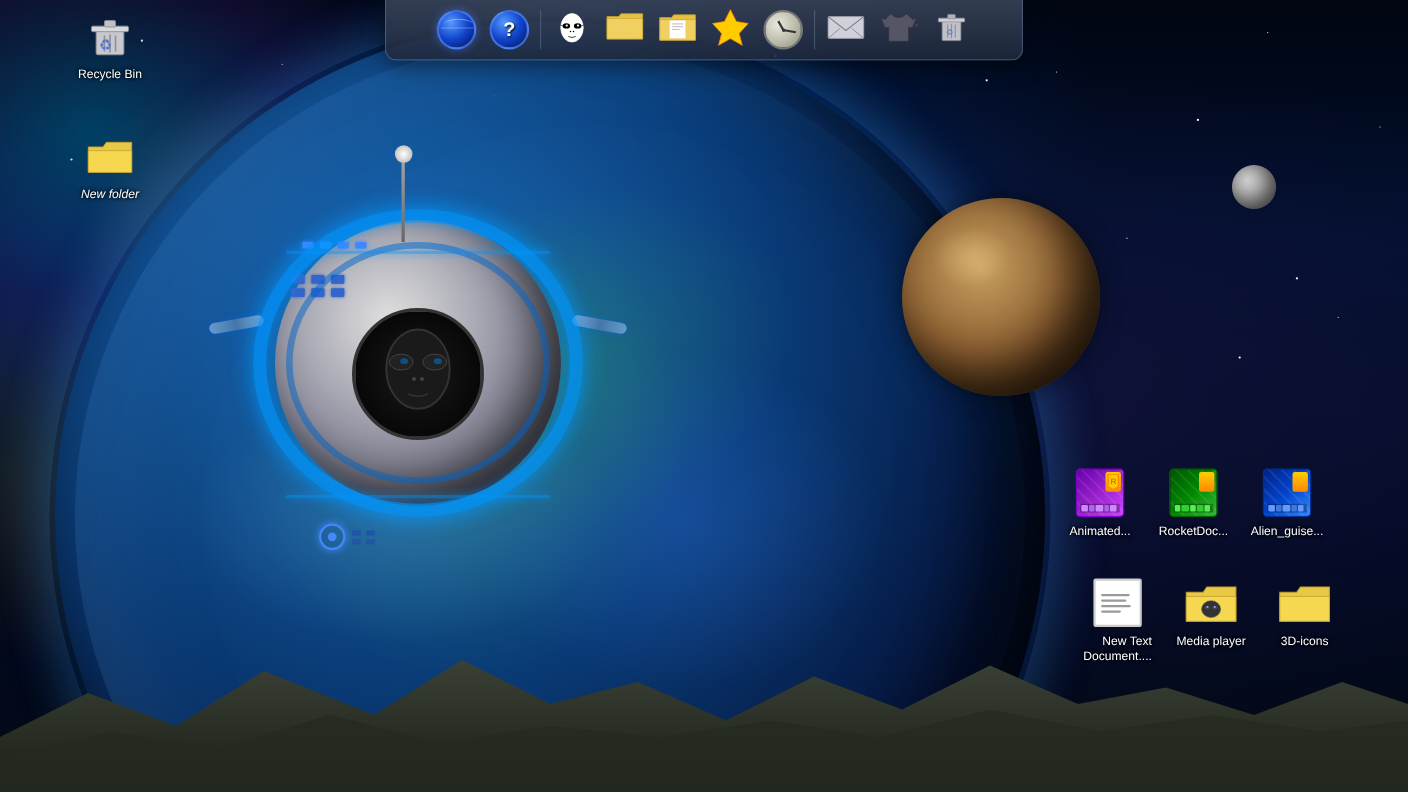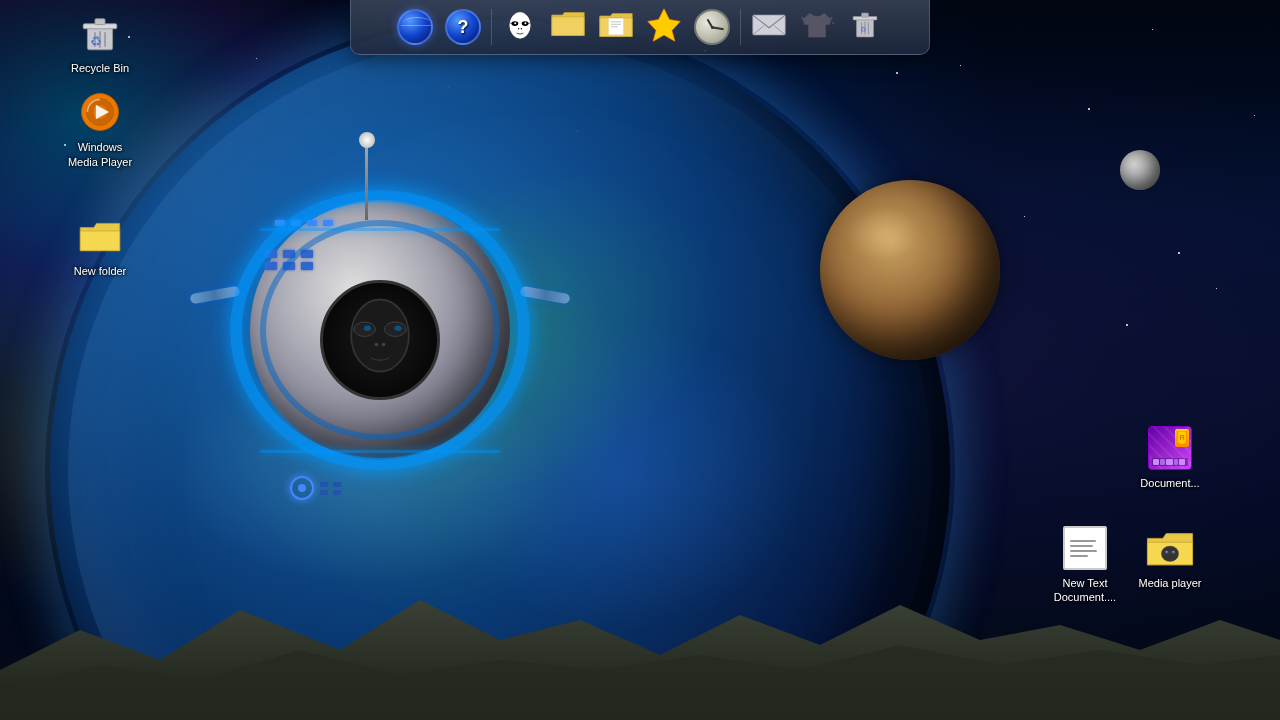--- a/index.html
+++ b/index.html
@@ -265,21 +265,21 @@
       position: absolute;
       top: 420px;
       right: 70px;
       display: flex;
       gap: 5px;
       z-index: 10;
     }
     .desktop-icons-right-bottom {
       position: absolute;
       top: 520px;
-      right: 70px;
+      right: 54px;
       display: flex;
       gap: 5px;
       z-index: 10;
     }
 
     .desktop-icon {
       display: flex;
       flex-direction: column;
       align-items: center;
       width: 80px;
@@ -292,21 +292,21 @@
       height: 48px;
       display: flex;
       align-items: center;
       justify-content: center;
       margin-bottom: 4px;
       font-size: 32px;
     }
     .desktop-icon .icon-label {
       color: white;
       font-size: 11px;
-      text-align: center;
+      text-align: right;
       text-shadow: 1px 1px 3px rgba(0,0,0,0.9), -1px -1px 3px rgba(0,0,0,0.9);
       line-height: 1.3;
       word-break: break-word;
     }
 
     
     .recycle-bin-icon {
       position: relative;
     }
     .recycle-bin-icon svg { width: 42px; height: 42px; }
@@ -644,36 +644,22 @@
         <rect x="38" y="16" width="24" height="14" rx="3" fill="#c0c0c8" stroke="#909090" stroke-width="2"></rect>
         <line x1="38" y1="48" x2="38" y2="83" stroke="#909090" stroke-width="3.5"></line>
         <line x1="50" y1="46" x2="50" y2="85" stroke="#909090" stroke-width="3.5"></line>
         <line x1="62" y1="48" x2="62" y2="83" stroke="#909090" stroke-width="3.5"></line>
         <text x="26" y="80" font-size="32" fill="#5577cc">♻</text>
       </svg>
     </div>
     <span class="icon-label">Recycle Bin</span>
   </div>
 
-  <div class="desktop-icon">
-    <div class="icon-img media-player-icon">
-      <svg viewBox="0 0 100 100" width="48" height="48">
-        <circle cx="50" cy="50" r="44" fill="#e87800" stroke="#c06000" stroke-width="2"></circle>
-        <circle cx="50" cy="50" r="32" fill="#cc6600" stroke="#a05000" stroke-width="1"></circle>
-        <circle cx="50" cy="50" r="18" fill="#dd7700" stroke="#bb5500" stroke-width="1"></circle>
-
-        <polygon points="40,33 40,67 72,50" fill="white" opacity="0.9"></polygon>
-
-        <path d="M 20 50 A 30 30 0 0 1 50 20" stroke="white" stroke-width="4" fill="none" opacity="0.5"></path>
-      </svg>
-    </div>
-    <span class="icon-label">Windows<br>Media Player</span>
-  </div>
-
-  <div class="desktop-icon" style="margin-top:30px;">
+
+  <div class="desktop-icon" style="margin-top:30px;font-style:italic;">
     <div class="icon-img folder-icon">
       <svg viewBox="0 0 100 80" width="50" height="42">
         <path d="M3 20 L35 20 L42 10 L97 10 L97 75 L3 75 Z" fill="#e8c845" stroke="#c0a030" stroke-width="2"></path>
         <path d="M3 28 L97 28 L97 75 L3 75 Z" fill="#f5d850" stroke="#c0a030" stroke-width="1.5"></path>
       </svg>
     </div>
     <span class="icon-label">New folder</span>
   </div>
 </div>
 
@@ -694,24 +680,60 @@
         </div>
         <div style="position:absolute;bottom:3px;left:3px;right:3px;height:8px;background:rgba(0,0,0,0.3);border-radius:1px;display:flex;gap:1px;padding:1px;">
           <div style="width:6px;background:#cc88ff;border-radius:1px;"></div>
           <div style="width:5px;background:#aa66ee;border-radius:1px;"></div>
           <div style="width:7px;background:#cc88ff;border-radius:1px;"></div>
           <div style="width:4px;background:#aa66ee;border-radius:1px;"></div>
           <div style="width:6px;background:#cc88ff;border-radius:1px;"></div>
         </div>
       </div>
     </div>
-    <span class="icon-label">Document...</span>
-  </div>
-
-
+    <span class="icon-label">Animated...</span>
+  </div>
+
+  <div class="desktop-icon">
+    <div class="icon-img">
+      <div style="width:44px;height:44px;border-radius:4px;position:relative;overflow:hidden;
+        background:linear-gradient(135deg,#005500,#008800,#33bb33);
+        border:1px solid #006600;">
+        <div style="position:absolute;inset:0;background:repeating-linear-gradient(45deg,rgba(255,255,255,0.07) 0px,rgba(255,255,255,0.07) 2px,transparent 2px,transparent 8px);"></div>
+        <div style="position:absolute;top:2px;right:2px;width:14px;height:18px;background:linear-gradient(180deg,#ffcc00,#ff8800);border-radius:2px;"></div>
+        <div style="position:absolute;bottom:3px;left:3px;right:3px;height:8px;background:rgba(0,0,0,0.3);border-radius:1px;display:flex;gap:1px;padding:1px;">
+          <div style="width:5px;background:#55ee55;border-radius:1px;"></div>
+          <div style="width:7px;background:#33cc33;border-radius:1px;"></div>
+          <div style="width:5px;background:#55ee55;border-radius:1px;"></div>
+          <div style="width:6px;background:#33cc33;border-radius:1px;"></div>
+          <div style="width:5px;background:#55ee55;border-radius:1px;"></div>
+        </div>
+      </div>
+    </div>
+    <span class="icon-label">RocketDoc...</span>
+  </div>
+
+  <div class="desktop-icon">
+    <div class="icon-img">
+      <div style="width:44px;height:44px;border-radius:4px;position:relative;overflow:hidden;
+        background:linear-gradient(135deg,#002288,#0044cc,#3388ff);
+        border:1px solid #003399;">
+        <div style="position:absolute;inset:0;background:repeating-linear-gradient(45deg,rgba(255,255,255,0.07) 0px,rgba(255,255,255,0.07) 2px,transparent 2px,transparent 8px);"></div>
+        <div style="position:absolute;top:2px;right:2px;width:14px;height:18px;background:linear-gradient(180deg,#ffcc00,#ff8800);border-radius:2px;"></div>
+        <div style="position:absolute;bottom:3px;left:3px;right:3px;height:8px;background:rgba(0,0,0,0.3);border-radius:1px;display:flex;gap:1px;padding:1px;">
+          <div style="width:6px;background:#6699ff;border-radius:1px;"></div>
+          <div style="width:5px;background:#4477dd;border-radius:1px;"></div>
+          <div style="width:7px;background:#6699ff;border-radius:1px;"></div>
+          <div style="width:5px;background:#4477dd;border-radius:1px;"></div>
+          <div style="width:5px;background:#6699ff;border-radius:1px;"></div>
+        </div>
+      </div>
+    </div>
+    <span class="icon-label">Alien_guise...</span>
+  </div>
 </div>
 
 <div class="desktop-icons-right-bottom">
 
   <div class="desktop-icon">
     <div class="icon-img">
       <div class="textdoc-icon">
         <div class="textdoc-line"></div>
         <div class="textdoc-line"></div>
         <div class="textdoc-line"></div>
@@ -730,14 +752,23 @@
         <ellipse cx="50" cy="52" rx="18" ry="16" fill="#333" stroke="#555" stroke-width="1"></ellipse>
         <ellipse cx="43" cy="49" rx="5" ry="4" fill="#444"></ellipse>
         <ellipse cx="57" cy="49" rx="5" ry="4" fill="#444"></ellipse>
         <circle cx="43" cy="48" r="2" fill="#88aaff"></circle>
         <circle cx="57" cy="48" r="2" fill="#88aaff"></circle>
       </svg>
     </div>
     <span class="icon-label">Media player</span>
   </div>
 
+  <div class="desktop-icon">
+    <div class="icon-img">
+      <svg viewBox="0 0 100 80" width="50" height="42">
+        <path d="M3 20 L35 20 L42 10 L97 10 L97 75 L3 75 Z" fill="#e8c845" stroke="#c0a030" stroke-width="2"></path>
+        <path d="M3 28 L97 28 L97 75 L3 75 Z" fill="#f5d850" stroke="#c0a030" stroke-width="1.5"></path>
+      </svg>
+    </div>
+    <span class="icon-label">3D-icons</span>
+  </div>
 
 </div>
 
 </body></html>

